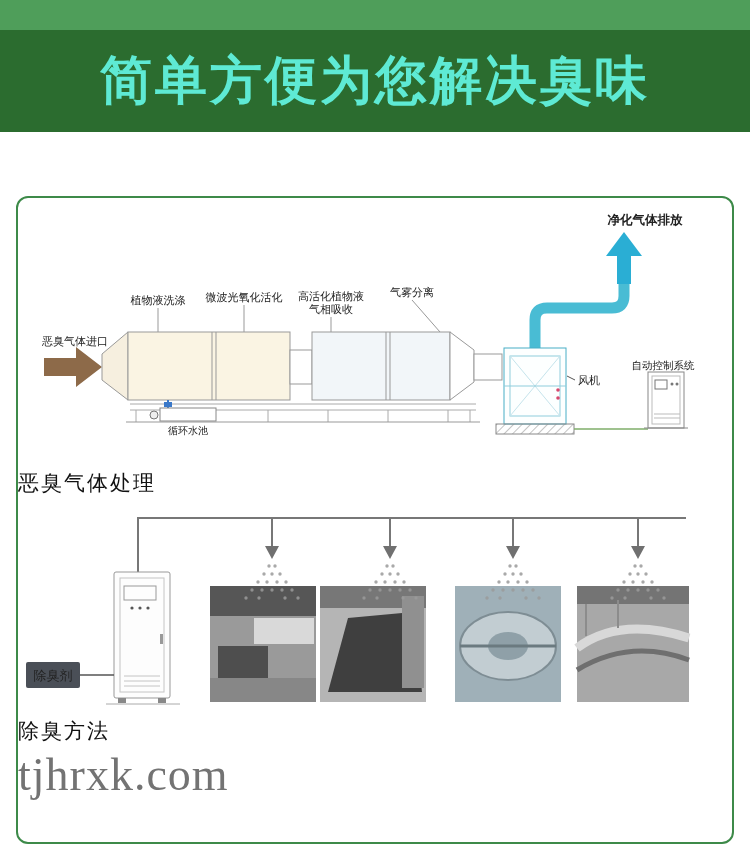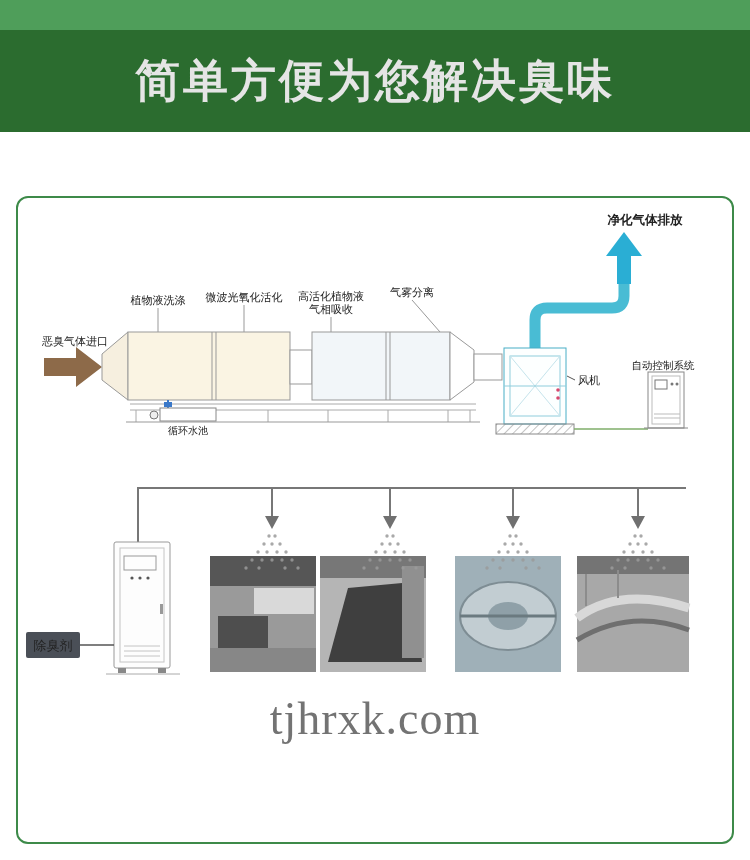--- a/index.html
+++ b/index.html
@@ -1,26 +1,26 @@
 <!DOCTYPE html>
 <html><head>
 <meta charset="utf-8">
 <style>
   * { margin:0; padding:0; box-sizing:border-box; }
   body { width:750px; height:860px; background:#ffffff; font-family:"Liberation Sans", sans-serif; overflow:hidden; }
   .page { width:750px; height:860px; position:relative; background:#ffffff; }
 
   .top-strip { width:750px; height:30px; background:#4f9e5a; }
   .banner { width:750px; height:102px; background:#2b6c2f; display:flex; align-items:center; justify-content:center; }
-  .banner h1 { color:#e5e5e5; font-size:45px; font-weight:900; letter-spacing:3px; white-space:nowrap; }
+  .banner h1 { color:#5eead4; font-size:52px; font-weight:900; letter-spacing:3px; white-space:nowrap; }
 
   .panel {
     margin:64px 16px 0 16px; width:718px; height:648px;
     border:2px solid #3d8a49; border-radius:12px; background:#ffffff;
-    overflow:hidden; text-align:center;
+    overflow:hidden; text-align:left;
   }
   .panel svg { display:block; margin:0 auto; }
   svg text { font-family:"Liberation Sans", sans-serif; fill:#222222; }
 
   .caption { font-size:21px; color:#111111; letter-spacing:2px; font-weight:400; line-height:26px; }
   .caption-1 { margin-top:4px; }
   .caption-2 { margin-top:0; }
   .diag-2 { margin-top:42px; }
 
   .watermark {
@@ -122,20 +122,21 @@
         <rect x="634" y="178" width="28" height="48" stroke="#bbbbbb" fill="none"></rect>
         <rect x="637" y="182" width="12" height="9" stroke="#777" fill="none"></rect>
         <circle cx="654" cy="186" r="1.5" fill="#777" stroke="none"></circle>
         <circle cx="659" cy="186" r="1.5" fill="#777" stroke="none"></circle>
         <line x1="636" y1="216" x2="662" y2="216" stroke="#bbbbbb"></line>
         <line x1="636" y1="220" x2="662" y2="220" stroke="#bbbbbb"></line>
         <line x1="626" y1="230" x2="670" y2="230"></line>
       </g>
     </svg>
 
+    <div class="caption caption-1">恶臭气体处理</div>
 
     <svg class="diag-2" width="714" height="222" viewBox="0 0 714 222">
       <defs>
         <g id="spray">
           <circle cx="-3" cy="70" r="1.7"></circle>
             <circle cx="3" cy="70" r="1.7"></circle>
           <circle cx="-8" cy="78" r="1.7"></circle>
             <circle cx="0" cy="78" r="1.7"></circle>
             <circle cx="8" cy="78" r="1.7"></circle>
           <circle cx="-14" cy="86" r="1.7"></circle>
@@ -218,17 +219,18 @@
         <rect x="100" y="202" width="8" height="5" fill="#888" stroke="none"></rect>
         <rect x="140" y="202" width="8" height="5" fill="#888" stroke="none"></rect>
         <line x1="88" y1="208" x2="162" y2="208" stroke="#aaaaaa"></line>
       </g>
 
       <line x1="62" y1="179" x2="96" y2="179" stroke="#555" stroke-width="1.5"></line>
       <rect x="8" y="166" width="54" height="26" rx="2" fill="#4a4f57"></rect>
       <text x="35" y="184" text-anchor="middle" font-size="13" fill="#ffffff">除臭剂</text>
     </svg>
 
+    <div class="caption caption-2">除臭方法</div>
 
     <div class="watermark">tjhrxk.com</div>
 
   </div>
 </div>
 
 </body></html>

